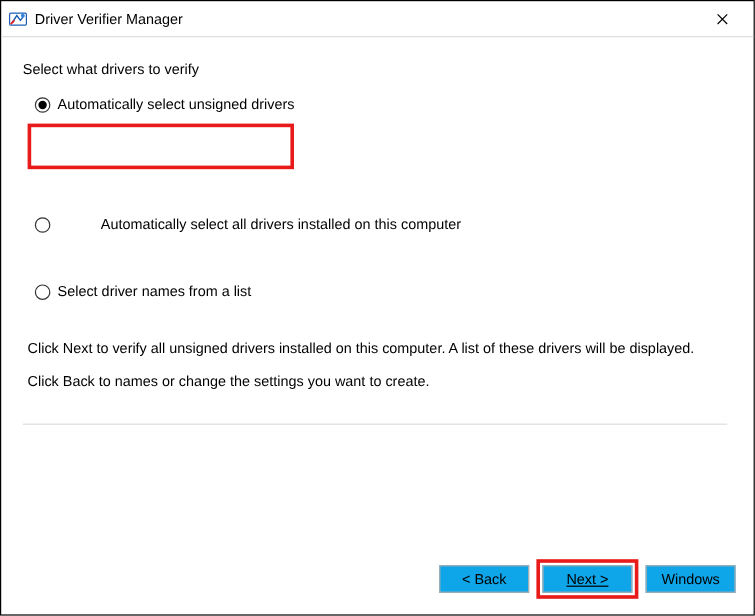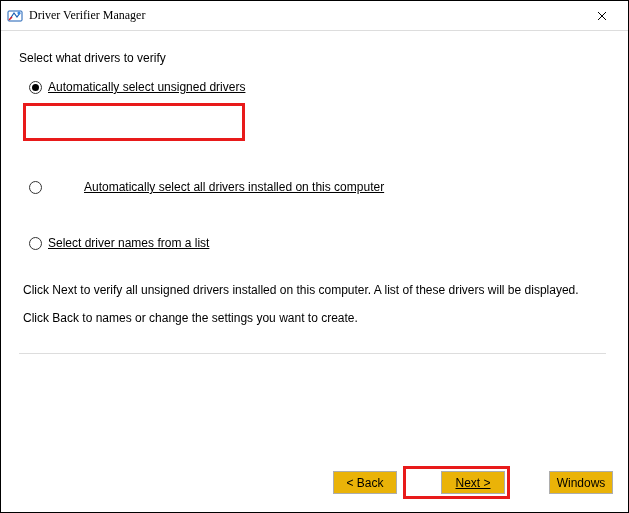--- a/index.html
+++ b/index.html
@@ -26,21 +26,20 @@
     .titlebar .app-icon {
       width: 16px;
       height: 16px;
       margin-right: 6px;
       display: flex;
       align-items: center;
       justify-content: center;
     }
     .titlebar .title {
       flex: 1;
-      font-family: Liberation Serif, serif;
     }
     .titlebar .close {
       width: 40px;
       height: 28px;
       display: flex;
       align-items: center;
       justify-content: center;
       font-size: 14px;
       cursor: default;
     }
@@ -51,21 +50,20 @@
     .section-label {
       margin-bottom: 12px;
     }
     .radio-group {
       padding: 0 10px;
     }
     .radio-row {
       display: flex;
       align-items: center;
       height: 20px;
-      text-decoration: underline;
     }
     .radio-row.opt1 { margin-bottom: 80px; }
     .radio-row.opt2 { margin-bottom: 80px; }
     .radio-row.opt3 { margin-bottom: 36px; gap: 36px; }
     .radio-row.opt4 { margin-bottom: 28px; }
     .radio-outer {
       width: 13px;
       height: 13px;
       border: 1px solid #333;
       border-radius: 50%;
@@ -103,30 +101,29 @@
     }
     .button-bar {
       position: absolute;
       bottom: 14px;
       right: 16px;
       display: flex;
       gap: 6px;
       align-items: center;
     }
     .btn {
-      width: 64px;
+      width: 75px;
       height: 23px;
       border: 1px solid #adadad;
-      background: #eab308;
+      background: #0ea5e9;
       display: flex;
       align-items: center;
       justify-content: center;
       cursor: default;
       font-size: 12px;
-      margin-left: 33px;
     }
     .btn-highlight-wrap {
       border: 3px solid #e81a1a;
       padding: 2px;
       display: inline-flex;
       text-decoration: underline;
     }
   </style>
 </head>
 <body>

